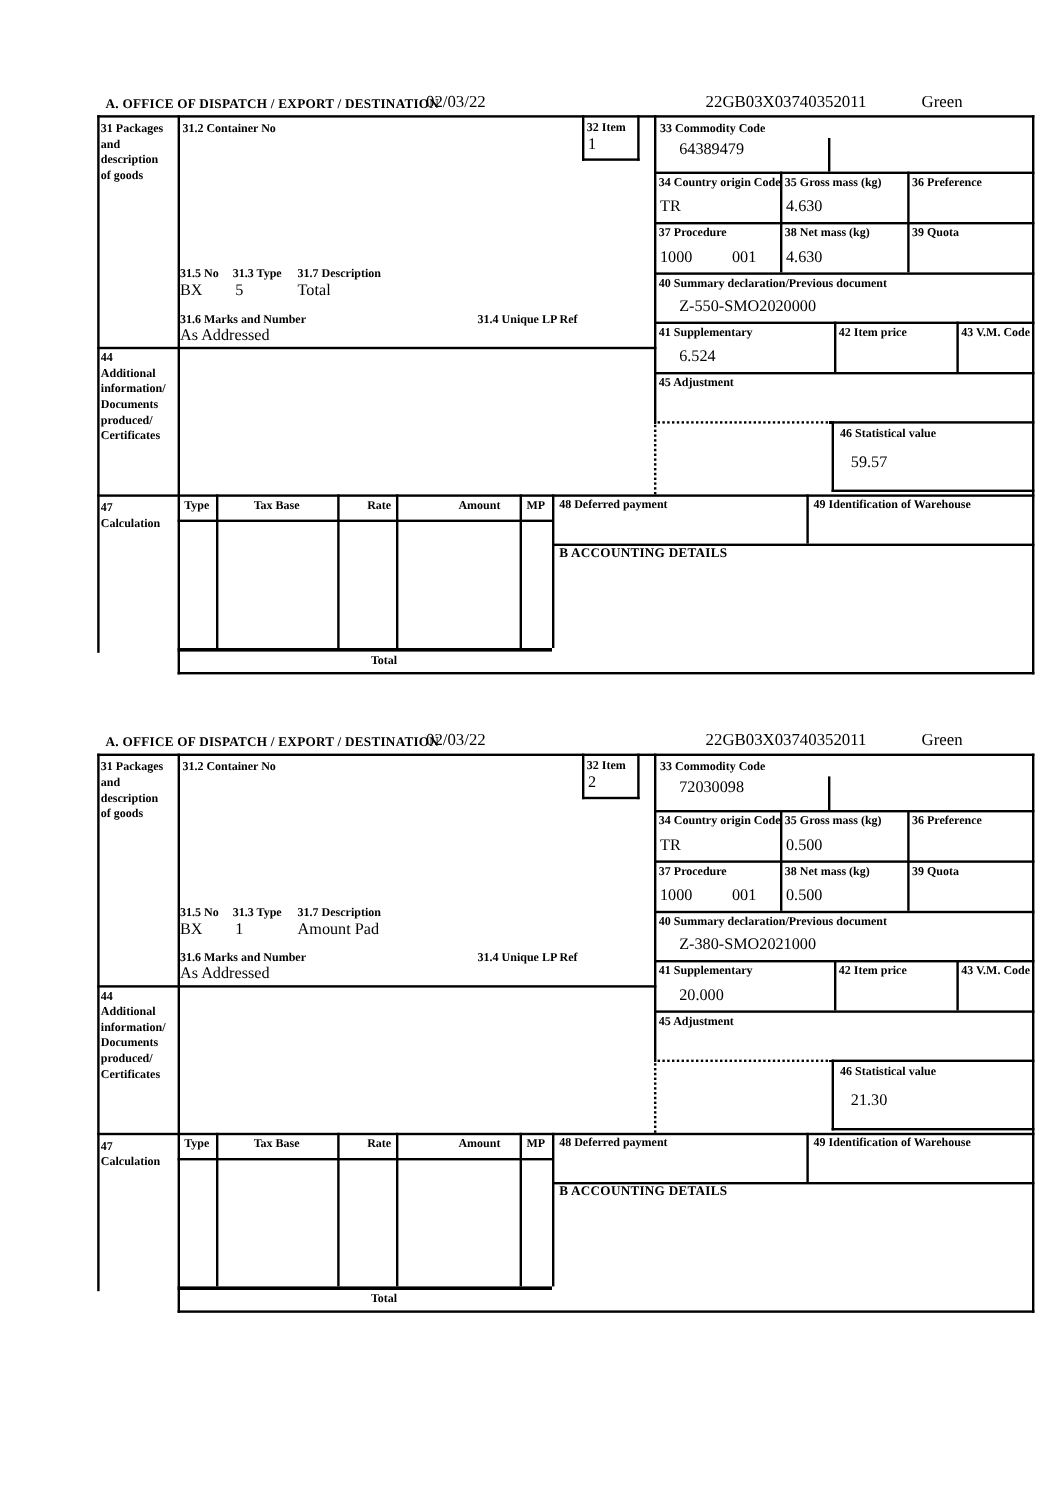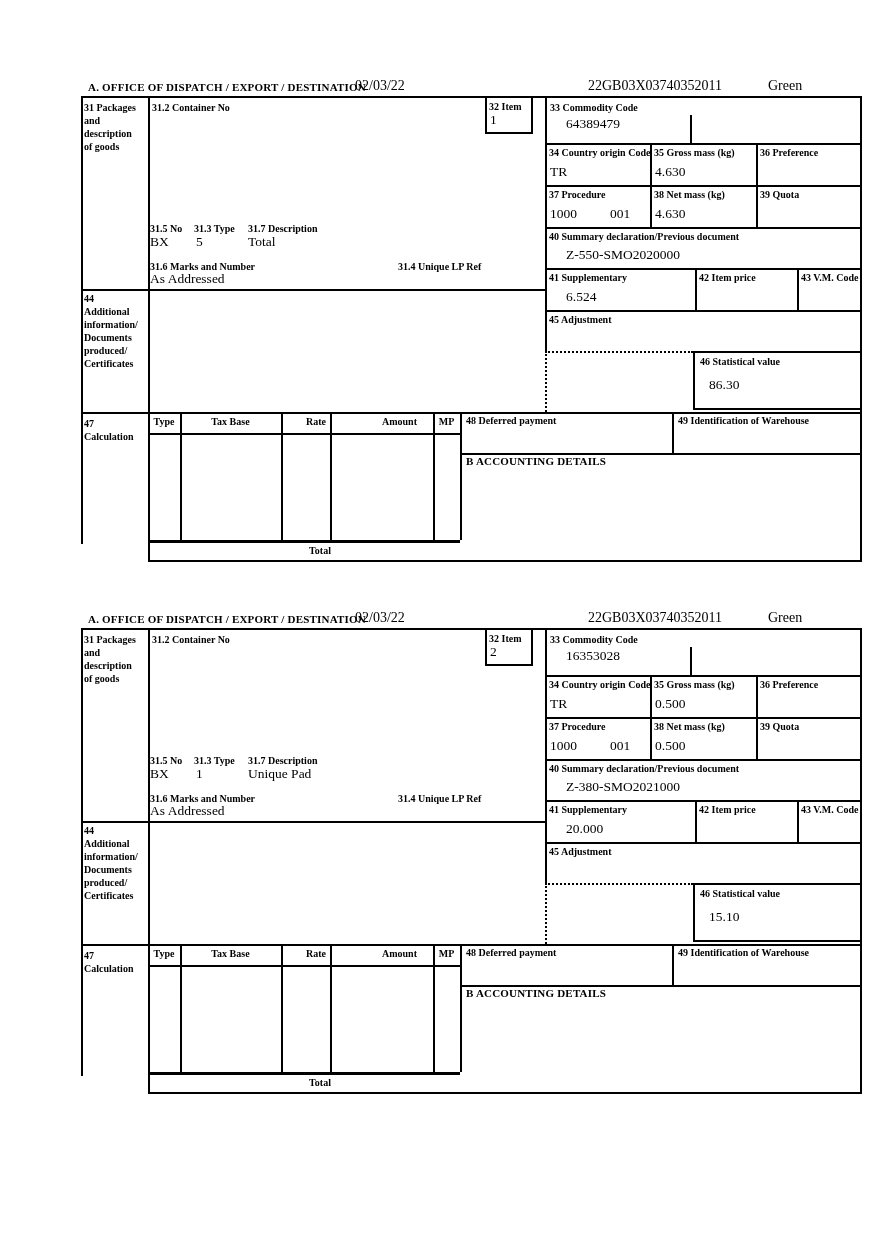--- a/index.html
+++ b/index.html
@@ -91,21 +91,21 @@
   <div class="hl" style="left:545px;top:232px;width:317px;"></div>
 
   <div class="t lbl" style="left:549px;top:235px;">45 Adjustment</div>
   <div class="t val" style="left:550px;top:252px;"></div>
   <div class="hl dot" style="left:545px;top:273px;width:148px;"></div>
 
   <div class="hl" style="left:693px;top:273px;width:169px;"></div>
   <div class="vl" style="left:693px;top:273px;height:59px;"></div>
   <div class="hl" style="left:693px;top:330px;width:169px;"></div>
   <div class="t lbl" style="left:700px;top:277px;">46 Statistical value</div>
-  <div class="t val" style="left:709px;top:299px;">86.30</div>
+  <div class="t val" style="left:709px;top:299px;">59.57</div>
 
   <div class="t lbl" style="left:150px;top:144px;">31.5 No</div>
   <div class="t lbl" style="left:194px;top:144px;">31.3 Type</div>
   <div class="t lbl" style="left:248px;top:144px;">31.7 Description</div>
   <div class="t val" style="left:150px;top:156px;">BX</div>
   <div class="t val" style="left:196px;top:156px;">5</div>
   <div class="t val" style="left:248px;top:156px;">Total</div>
   <div class="t lbl" style="left:150px;top:182px;">31.6 Marks and Number</div>
   <div class="t lbl" style="left:398px;top:182px;">31.4 Unique LP Ref</div>
   <div class="t val" style="left:150px;top:193px;">As Addressed</div>
@@ -166,21 +166,21 @@
   <div class="t lbl" style="left:152px;top:23px;">31.2 Container No</div>
   <div class="t val" style="left:154px;top:38px;"></div>
 
   <div class="vl" style="left:485px;top:18px;height:38px;"></div>
   <div class="vl" style="left:531px;top:18px;height:38px;"></div>
   <div class="hl" style="left:485px;top:54px;width:48px;"></div>
   <div class="t lbl" style="left:489px;top:22px;">32 Item</div>
   <div class="t val" style="left:490px;top:34px;">2</div>
 
   <div class="t lbl" style="left:550px;top:23px;">33 Commodity Code</div>
-  <div class="t val" style="left:566px;top:38px;">16353028</div>
+  <div class="t val" style="left:566px;top:38px;">72030098</div>
   <div class="vl" style="left:690px;top:37px;height:28px;"></div>
   <div class="hl" style="left:545px;top:65px;width:317px;"></div>
 
   <div class="t lbl" style="left:549px;top:68px;">34 Country origin Code</div>
   <div class="t lbl" style="left:654px;top:68px;">35 Gross mass (kg)</div>
   <div class="t lbl" style="left:760px;top:68px;">36 Preference</div>
   <div class="t val" style="left:550px;top:86px;">TR</div>
   <div class="t val" style="left:655px;top:86px;">0.500</div>
   <div class="t val" style="left:762px;top:86px;"></div>
   <div class="vl" style="left:650px;top:65px;height:84px;"></div>
@@ -211,28 +211,28 @@
   <div class="hl" style="left:545px;top:232px;width:317px;"></div>
 
   <div class="t lbl" style="left:549px;top:235px;">45 Adjustment</div>
   <div class="t val" style="left:550px;top:252px;"></div>
   <div class="hl dot" style="left:545px;top:273px;width:148px;"></div>
 
   <div class="hl" style="left:693px;top:273px;width:169px;"></div>
   <div class="vl" style="left:693px;top:273px;height:59px;"></div>
   <div class="hl" style="left:693px;top:330px;width:169px;"></div>
   <div class="t lbl" style="left:700px;top:277px;">46 Statistical value</div>
-  <div class="t val" style="left:709px;top:299px;">15.10</div>
+  <div class="t val" style="left:709px;top:299px;">21.30</div>
 
   <div class="t lbl" style="left:150px;top:144px;">31.5 No</div>
   <div class="t lbl" style="left:194px;top:144px;">31.3 Type</div>
   <div class="t lbl" style="left:248px;top:144px;">31.7 Description</div>
   <div class="t val" style="left:150px;top:156px;">BX</div>
   <div class="t val" style="left:196px;top:156px;">1</div>
-  <div class="t val" style="left:248px;top:156px;">Unique Pad</div>
+  <div class="t val" style="left:248px;top:156px;">Amount Pad</div>
   <div class="t lbl" style="left:150px;top:182px;">31.6 Marks and Number</div>
   <div class="t lbl" style="left:398px;top:182px;">31.4 Unique LP Ref</div>
   <div class="t val" style="left:150px;top:193px;">As Addressed</div>
   <div class="t val" style="left:400px;top:193px;"></div>
 
   <div class="t lbl" style="left:84px;top:214px;">44
 Additional
 information/
 Documents
 produced/

